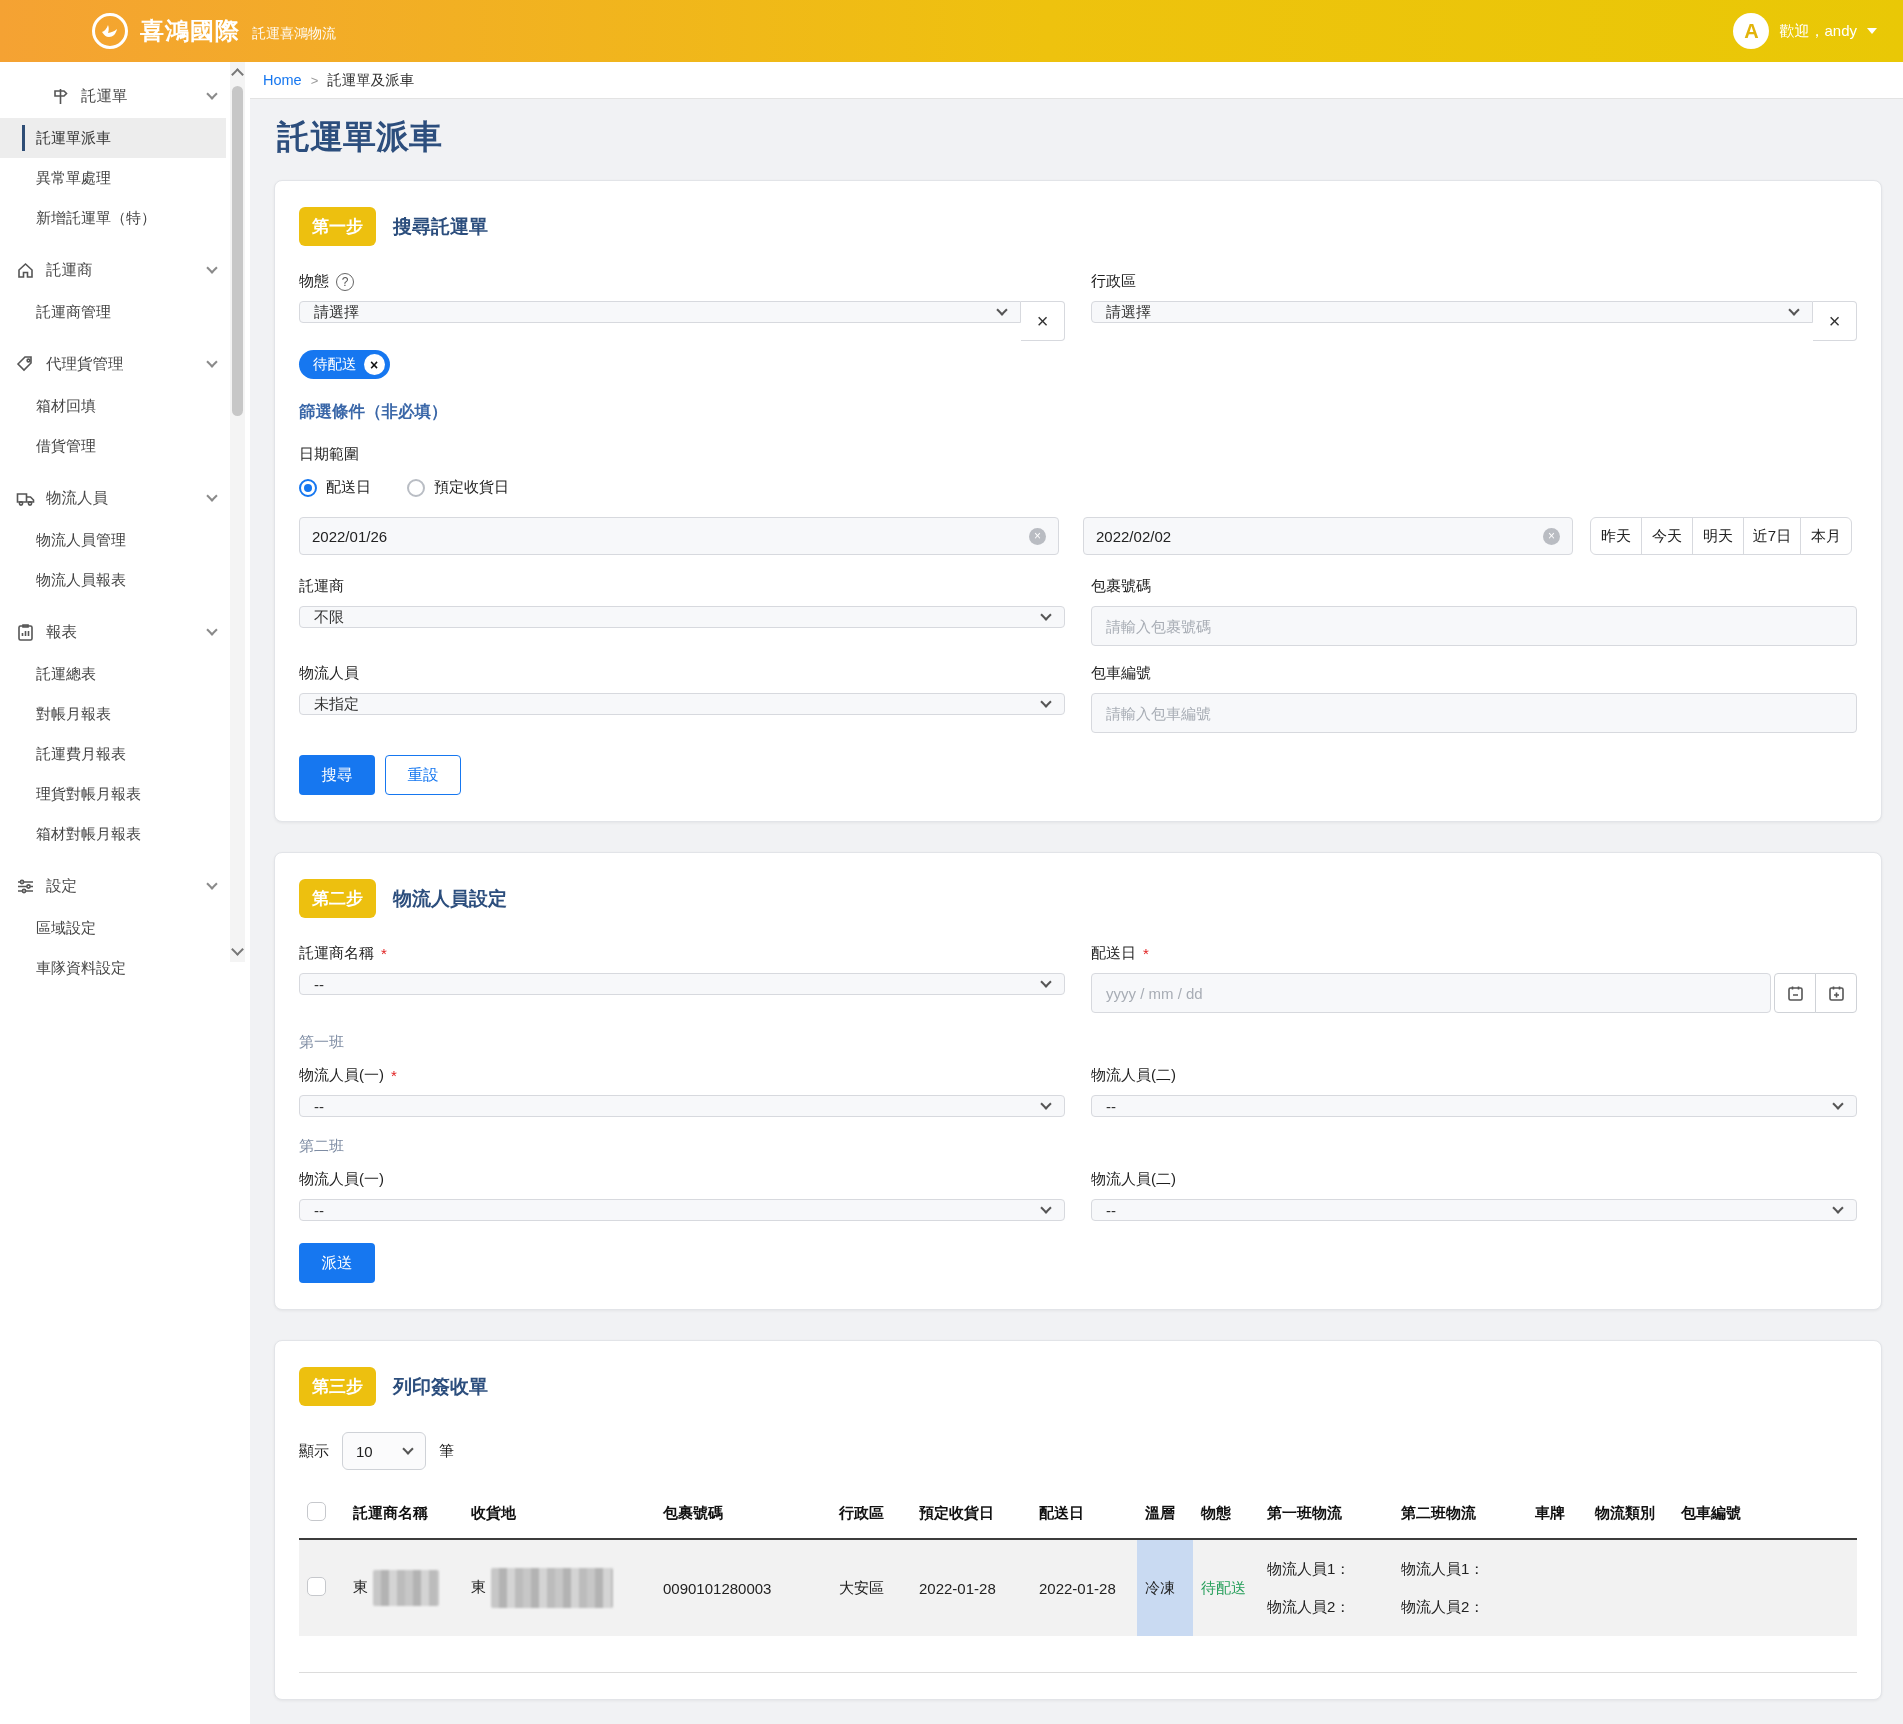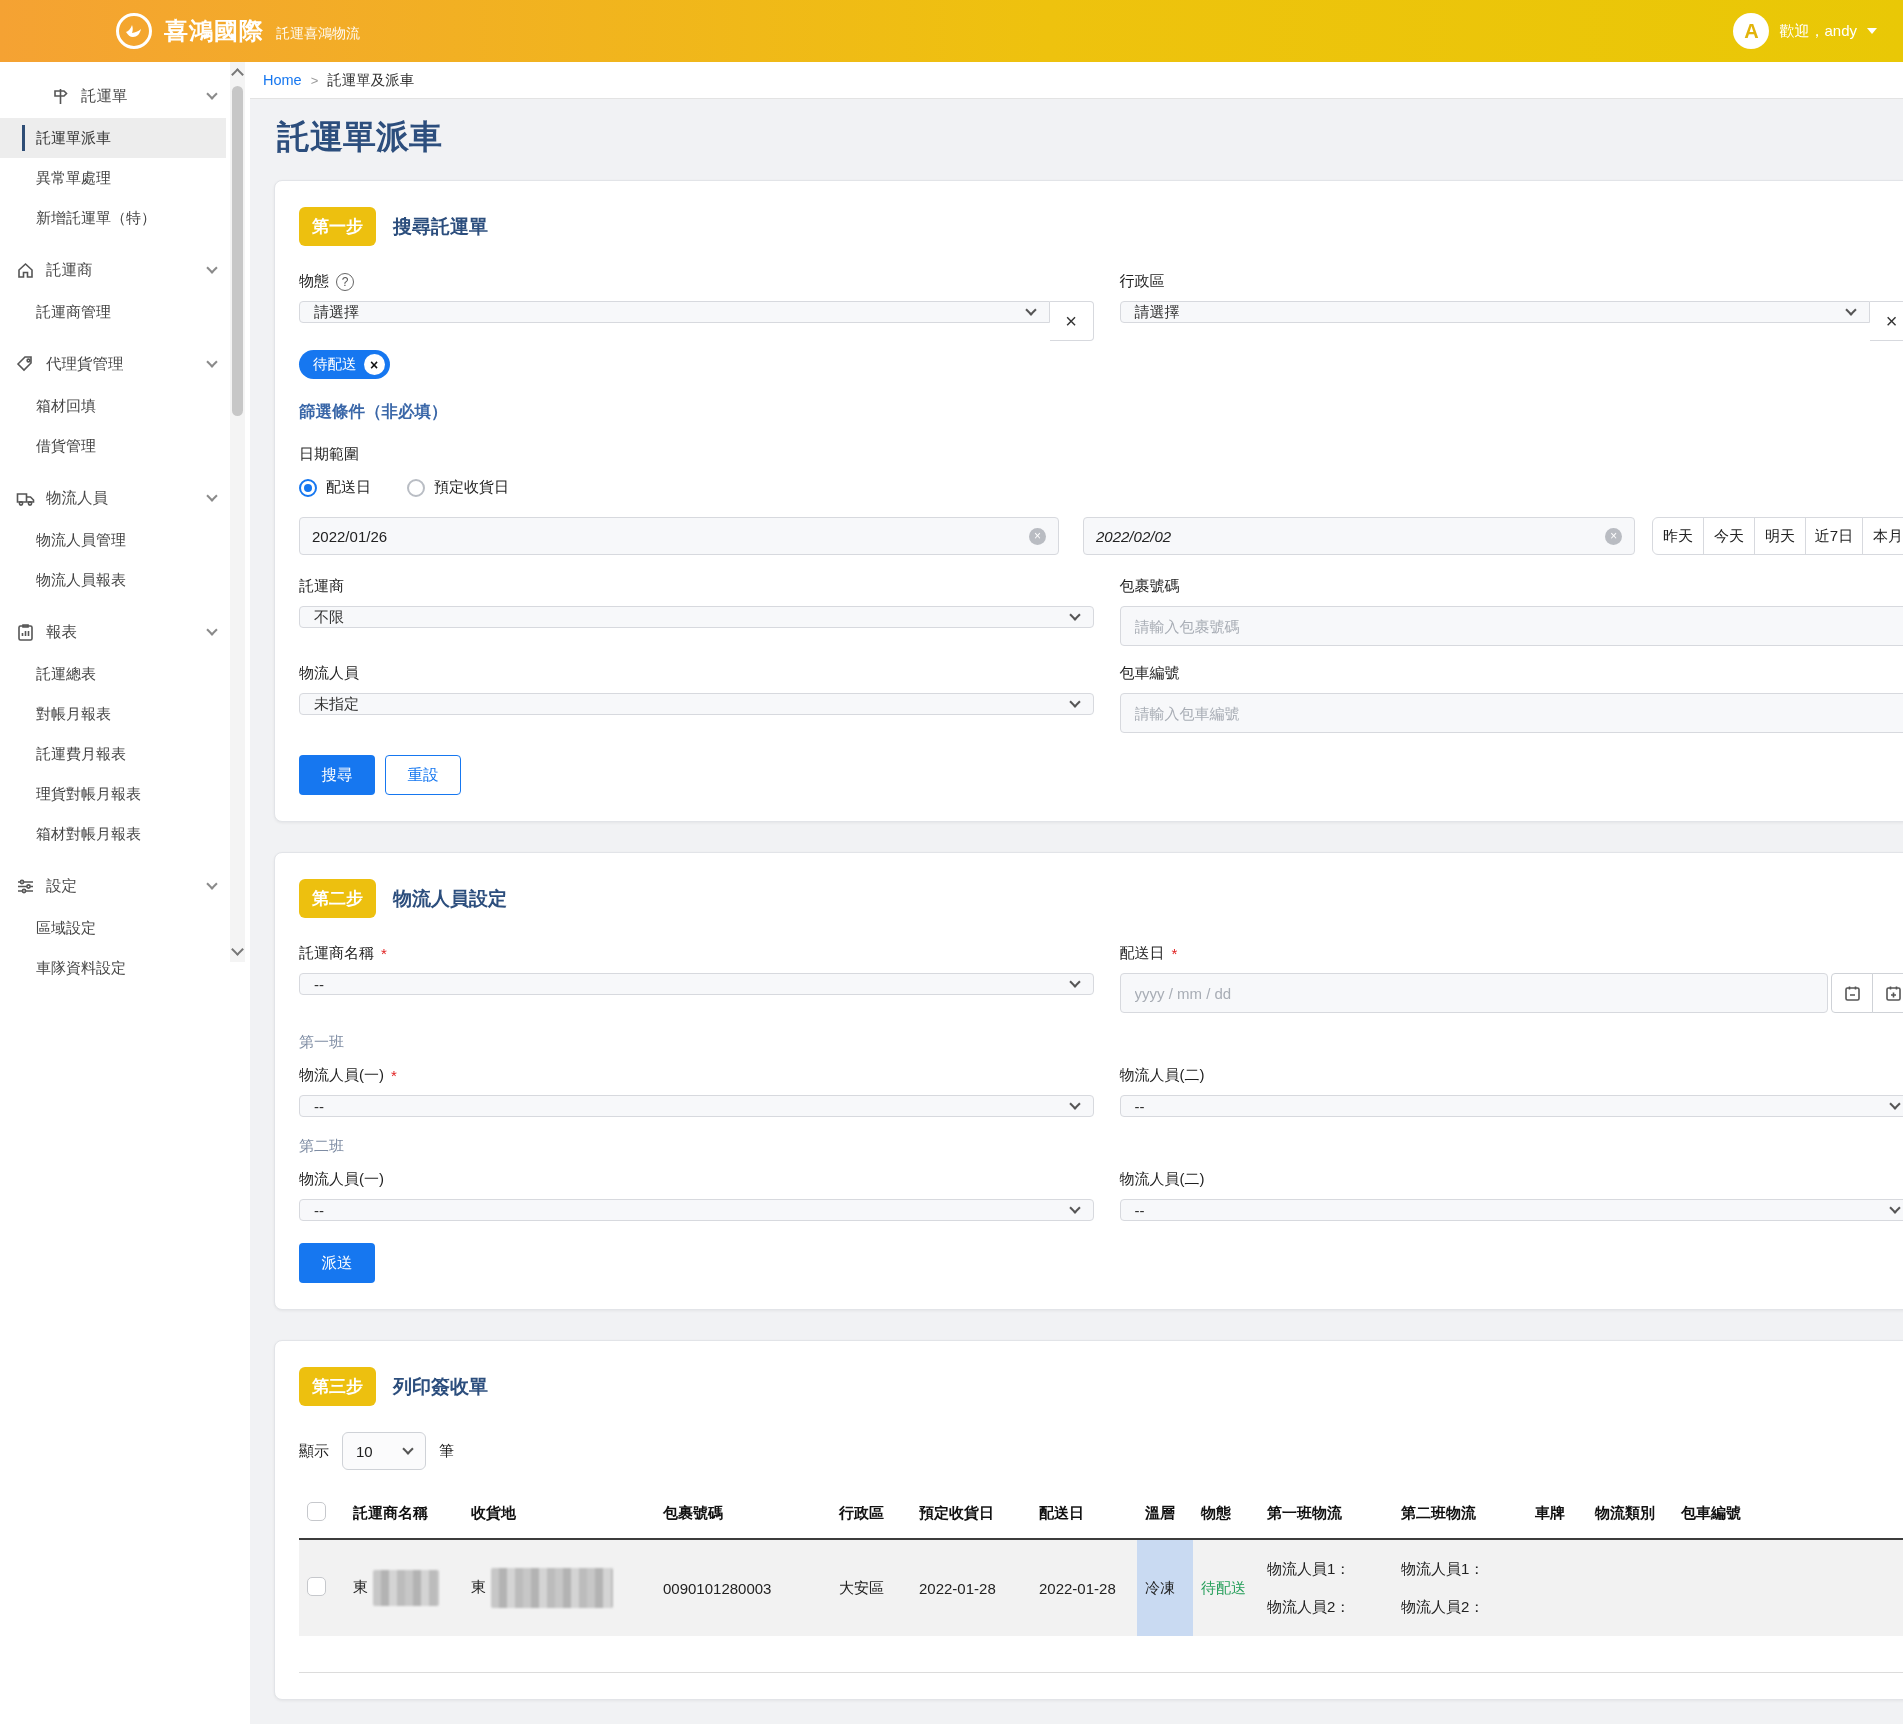--- a/index.html
+++ b/index.html
@@ -1,21 +1,21 @@
 <!DOCTYPE html>
 <html><head>
 <meta charset="utf-8">
 <style>
   * { margin:0; padding:0; box-sizing:border-box; }
   html,body { width:1903px; }
   body { font-family:"Liberation Sans","DejaVu Sans",sans-serif; background:#ffffff; color:#222; }
 
   
   .header { height:62px; display:flex; align-items:center;
-    background:linear-gradient(90deg,#f5a233 0%,#eec20e 55%,#e9c806 100%); padding-left:116px; }
+    background:linear-gradient(90deg,#f5a233 0%,#eec20e 55%,#e9c806 100%); padding-left:92px; }
   .logo-circle { width:36px; height:36px; border:3px solid #fff; border-radius:50%;
     display:flex; align-items:center; justify-content:center; flex:none; }
   .brand { color:#fff; font-size:24px; font-weight:bold; margin-left:12px; letter-spacing:1px; }
   .brand-sub { color:#fff; font-size:14px; margin-left:12px; margin-top:6px; opacity:.95; }
   .user { margin-left:auto; margin-right:26px; display:flex; align-items:center; gap:10px; }
   .avatar { width:36px; height:36px; background:#fff; color:#e2b40b; border-radius:50%;
     display:flex; align-items:center; justify-content:center; font-weight:bold; font-size:20px; }
   .welcome { color:#fff; font-size:15px; }
   .caret-down { width:0; height:0; border-left:5px solid transparent; border-right:5px solid transparent; border-top:6px solid #fff; }
 
@@ -78,21 +78,21 @@
   .sub-label { font-size:15px; color:#1f1f1f; margin-bottom:14px; }
   .radios { display:flex; gap:36px; margin-bottom:20px; }
   .radio { display:flex; align-items:center; gap:9px; font-size:15px; cursor:pointer; }
   .rdot { width:18px; height:18px; border-radius:50%; border:2px solid #b9bdc4; background:#fff; position:relative; }
   .rdot.on { border-color:#1677f0; }
   .rdot.on::after { content:""; position:absolute; left:3px; top:3px; width:8px; height:8px; border-radius:50%; background:#1677f0; }
 
   .date-row { display:flex; align-items:center; margin-bottom:22px; }
   .dinput { height:38px; background:#f7f8fa; border:1px solid #d7d9de; border-radius:4px; display:flex;
     align-items:center; padding:0 12px; font-size:15px; color:#222; }
-  .d1 { width:760px; } .d2 { width:552px; margin-left:24px;font-style:italic; }
+  .d1 { width:760px; } .d2 { width:490px; margin-left:24px; }
   .clear-ic { margin-left:auto; width:17px; height:17px; border-radius:50%; background:#b9bcc2; color:#fff;
     font-size:12px; display:flex; align-items:center; justify-content:center; cursor:pointer; }
   .quick { display:flex; margin-left:17px; }
   .qbtn { width:52px; height:38px; background:#fff; border:1px solid #d7d9de; margin-left:-1px;
     font-size:15px; color:#222; display:flex; align-items:center; justify-content:center; cursor:pointer; }
   .qbtn:first-child { border-radius:6px 0 0 6px; margin-left:0; }
   .qbtn:last-child { border-radius:0 6px 6px 0; }
   .q-wide { width:58px; }
 
   input.txt { width:100%; height:40px; background:#f7f8fa; border:1px solid #d7d9de; border-radius:4px;

